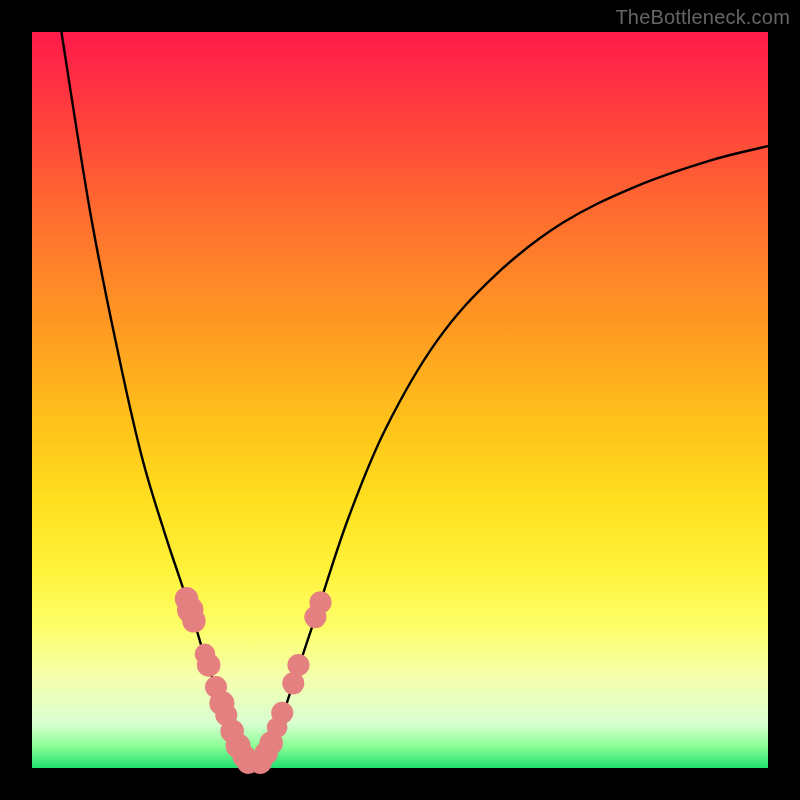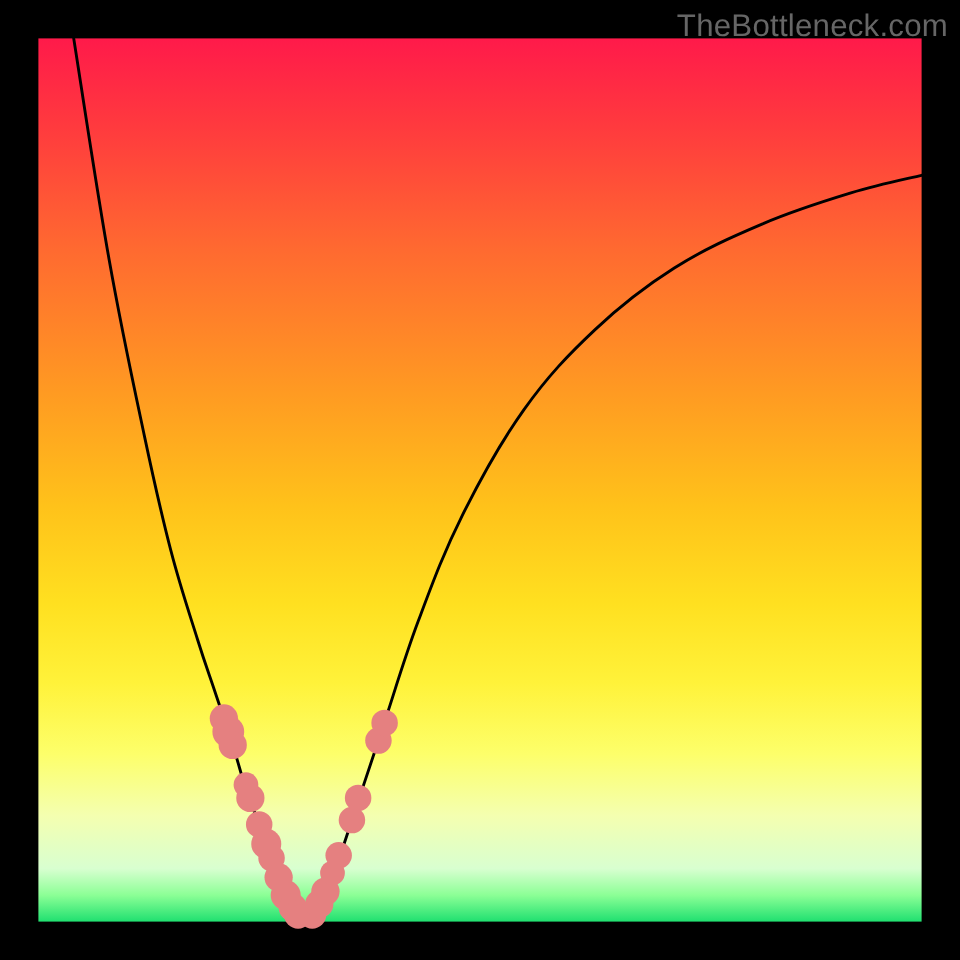--- a/index.html
+++ b/index.html
@@ -39,21 +39,21 @@
       #d8ffd0 94%,
       #8cff96 97%,
       #20e070 100%
     );
   }
   .watermark {
     position: absolute;
     top: 6px;
     right: 10px;
     color: #666;
-    font-size: 26px;
+    font-size: 20px;
     font-weight: 500;
     letter-spacing: 0.2px;
     text-align: right;
   }
   svg.curves {
     position: absolute;
     left: 0;
     top: 0;
     width: 736px;
     height: 736px;

